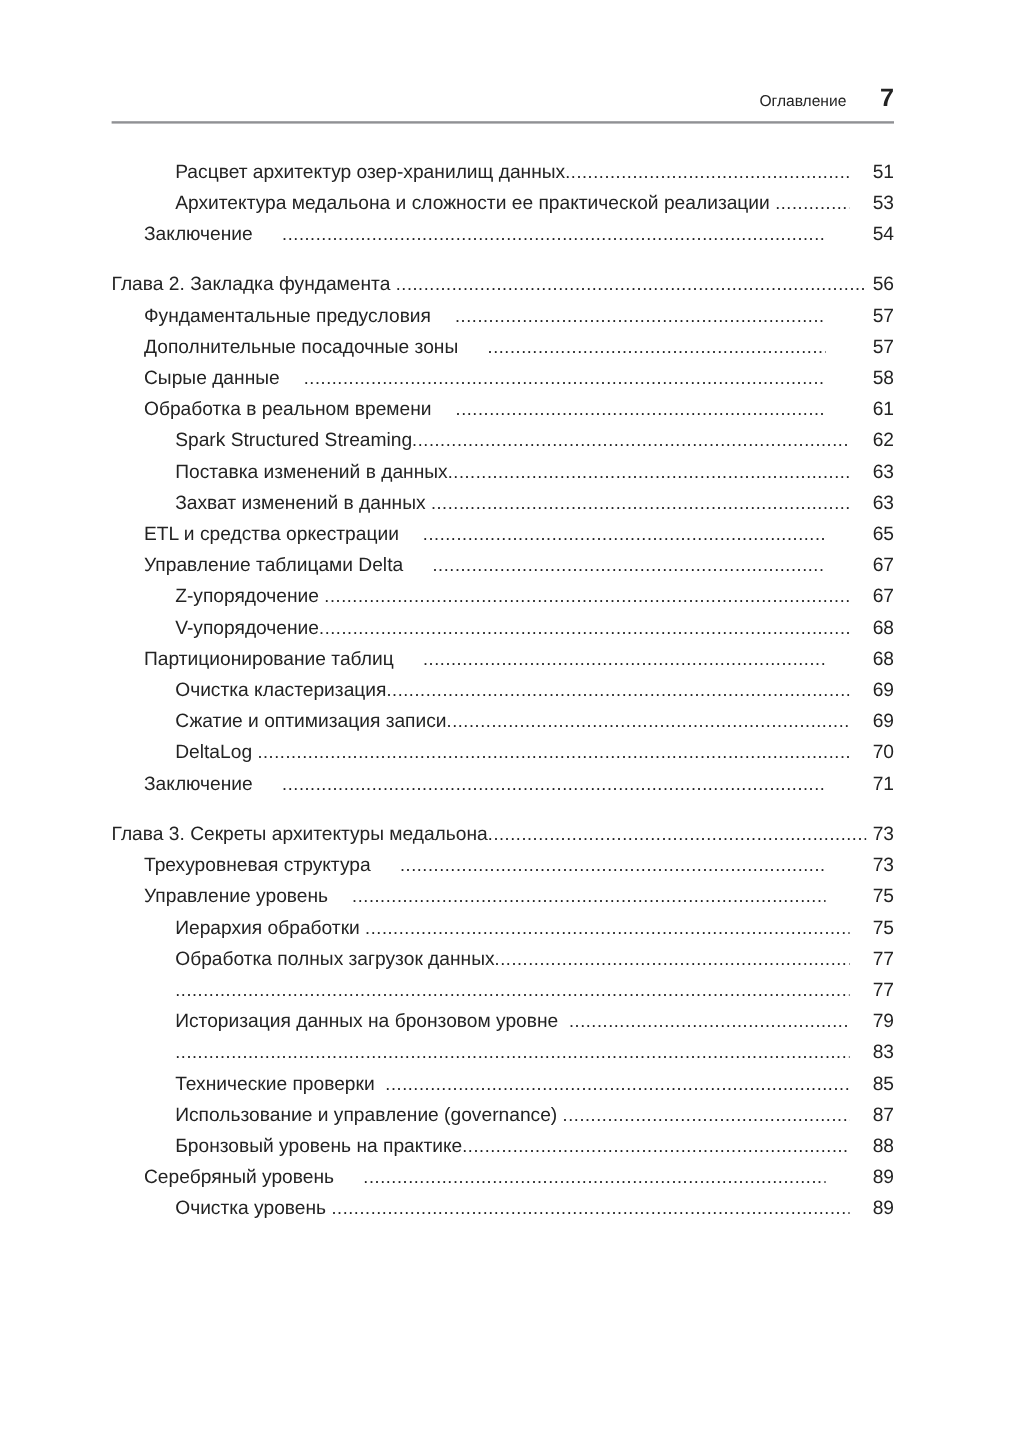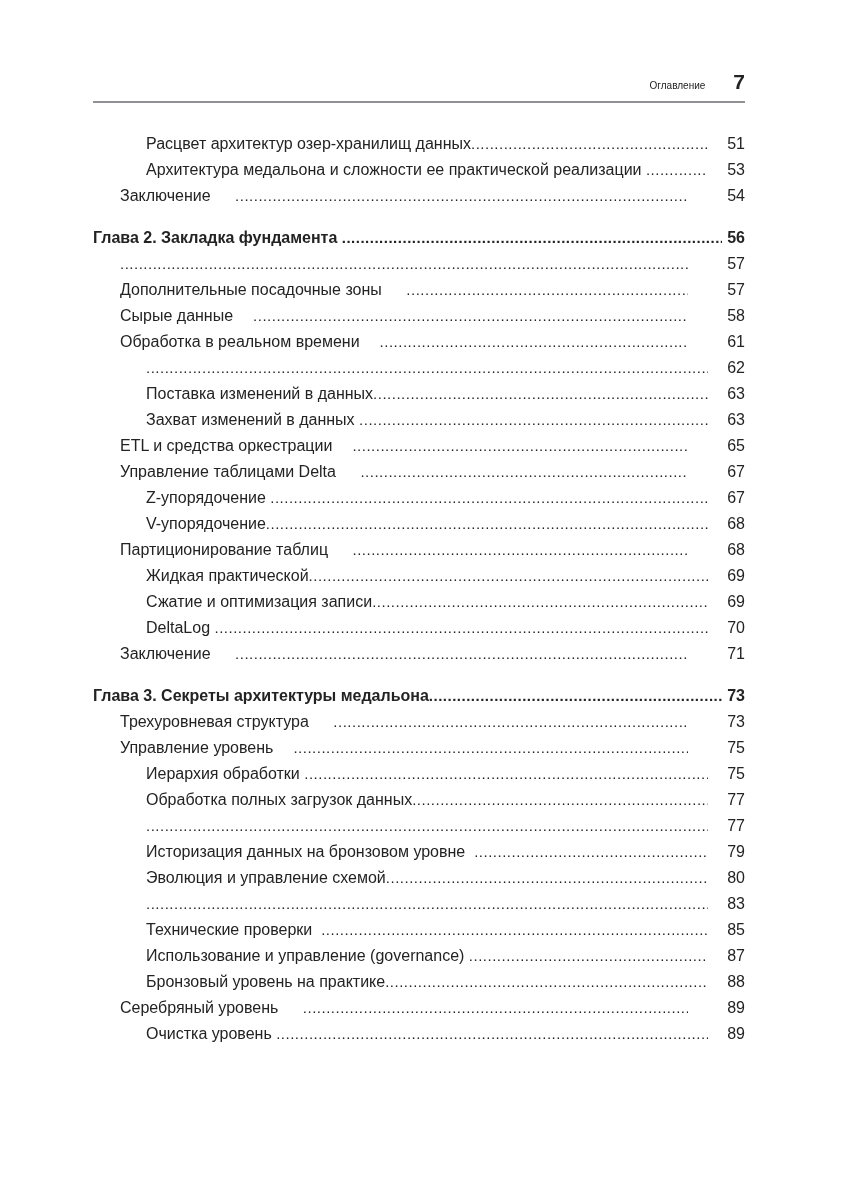--- a/index.html
+++ b/index.html
@@ -15,21 +15,21 @@
     font-family:"Liberation Sans", sans-serif;
     position:relative;
     overflow:hidden;
   }
   .page-header{
     position:absolute;
     top:70px;left:93px;width:652px;
     display:flex;justify-content:flex-end;align-items:baseline;
   }
   .header-title{
-    font-size:10px;
+    font-size:13px;
     color:var(--text);
   }
   .header-page{
     font-size:21px;
     font-weight:bold;
     margin-left:28px;
   }
   .header-rule{
     position:absolute;
     top:101px;left:93px;width:652px;height:2px;
@@ -40,21 +40,21 @@
     top:131px;left:93px;width:652px;
   }
   .toc-row{
     display:flex;
     align-items:flex-end;
     height:26px;
     line-height:26px;
     font-size:16px;
   }
   .toc-row.space-before{margin-top:16px;}
-  .lvl0{font-weight:bold;}
+  .lvl0{font-weight:normal;}
   .lvl1{padding-left:27px;gap:20px;}
   .lvl2{padding-left:53px;}
   .toc-title{white-space:pre;}
   .toc-leader{
     flex:1;
     overflow:hidden;
     white-space:nowrap;
     min-width:8px;
   }
   .toc-leader::after{
@@ -89,39 +89,41 @@
       <span class="toc-title">Заключение </span>
       <span class="toc-leader"></span>
       <span class="toc-page">54</span>
     </div>
     <div class="toc-row lvl0 space-before">
       <span class="toc-title">Глава 2. Закладка фундамента </span>
       <span class="toc-leader"></span>
       <span class="toc-page">56</span>
     </div>
     <div class="toc-row lvl1">
+      <span class="toc-title">Фундаментальные предусловия</span>
       <span class="toc-leader"></span>
       <span class="toc-page">57</span>
     </div>
     <div class="toc-row lvl1">
       <span class="toc-title">Дополнительные посадочные зоны </span>
       <span class="toc-leader"></span>
       <span class="toc-page">57</span>
     </div>
     <div class="toc-row lvl1">
       <span class="toc-title">Сырые данные</span>
       <span class="toc-leader"></span>
       <span class="toc-page">58</span>
     </div>
     <div class="toc-row lvl1">
       <span class="toc-title">Обработка в реальном времени</span>
       <span class="toc-leader"></span>
       <span class="toc-page">61</span>
     </div>
     <div class="toc-row lvl2">
+      <span class="toc-title">Spark Structured Streaming</span>
       <span class="toc-leader"></span>
       <span class="toc-page">62</span>
     </div>
     <div class="toc-row lvl2">
       <span class="toc-title">Поставка изменений в данных</span>
       <span class="toc-leader"></span>
       <span class="toc-page">63</span>
     </div>
     <div class="toc-row lvl2">
       <span class="toc-title">Захват изменений в данных </span>
@@ -147,21 +149,21 @@
       <span class="toc-title">V-упорядочение</span>
       <span class="toc-leader"></span>
       <span class="toc-page">68</span>
     </div>
     <div class="toc-row lvl1">
       <span class="toc-title">Партиционирование таблиц </span>
       <span class="toc-leader"></span>
       <span class="toc-page">68</span>
     </div>
     <div class="toc-row lvl2">
-      <span class="toc-title">Жидкая практической</span>
+      <span class="toc-title">Очистка кластеризация</span>
       <span class="toc-leader"></span>
       <span class="toc-page">69</span>
     </div>
     <div class="toc-row lvl2">
       <span class="toc-title">Сжатие и оптимизация записи</span>
       <span class="toc-leader"></span>
       <span class="toc-page">69</span>
     </div>
     <div class="toc-row lvl2">
       <span class="toc-title">DeltaLog </span>
@@ -199,25 +201,20 @@
       <span class="toc-page">77</span>
     </div>
     <div class="toc-row lvl2">
       <span class="toc-leader"></span>
       <span class="toc-page">77</span>
     </div>
     <div class="toc-row lvl2">
       <span class="toc-title">Историзация данных на бронзовом уровне  </span>
       <span class="toc-leader"></span>
       <span class="toc-page">79</span>
-    </div>
-    <div class="toc-row lvl2">
-      <span class="toc-title">Эволюция и управление схемой</span>
-      <span class="toc-leader"></span>
-      <span class="toc-page">80</span>
     </div>
     <div class="toc-row lvl2">
       <span class="toc-leader"></span>
       <span class="toc-page">83</span>
     </div>
     <div class="toc-row lvl2">
       <span class="toc-title">Технические проверки  </span>
       <span class="toc-leader"></span>
       <span class="toc-page">85</span>
     </div>

